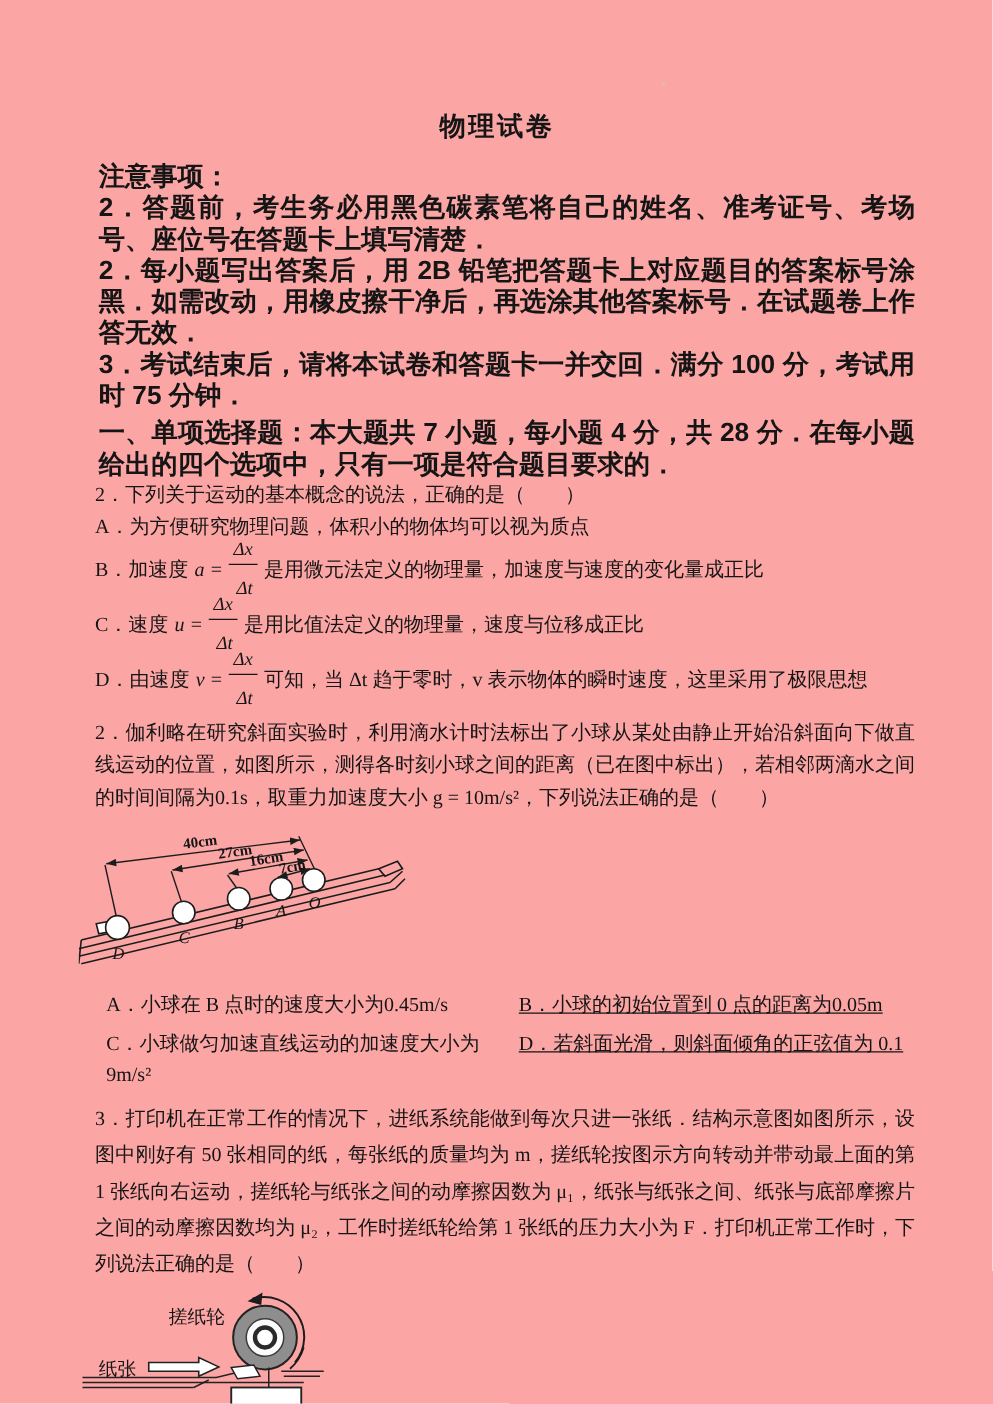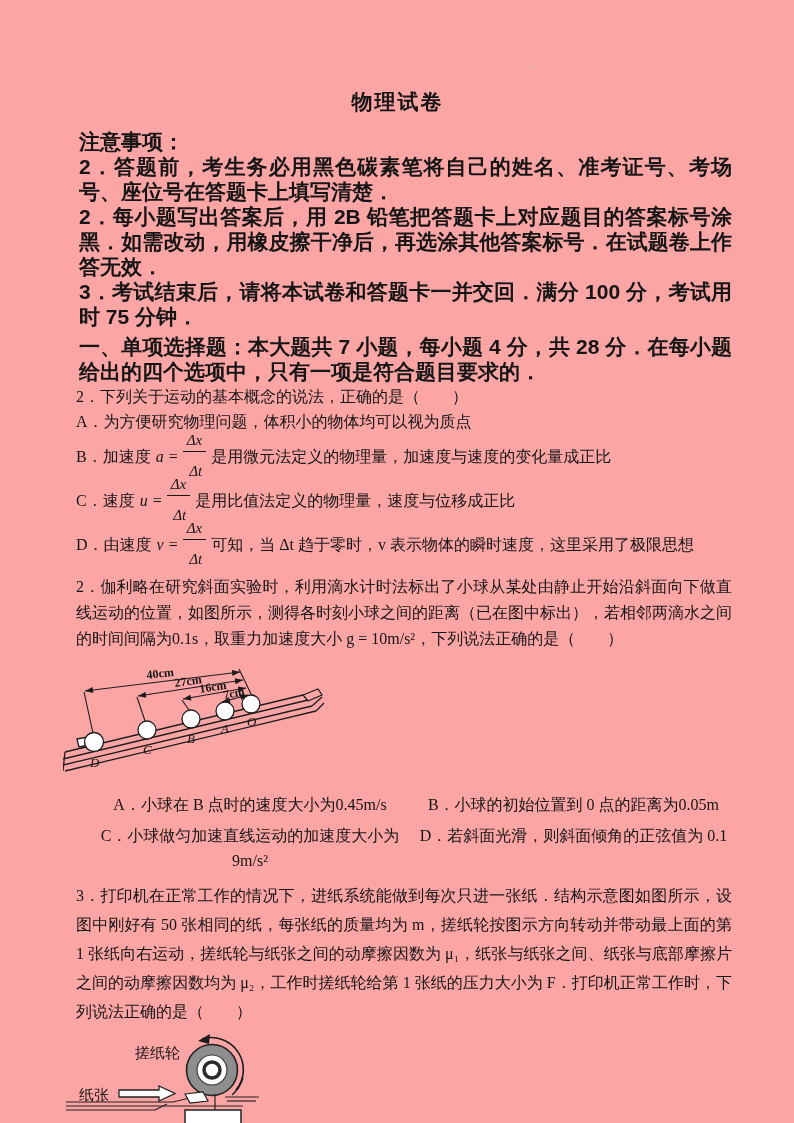--- a/index.html
+++ b/index.html
@@ -45,23 +45,23 @@
   }
   .v{font-style:italic;}
   .frac{
     display:inline-block;text-align:right;
     font-style:italic;line-height:1.15;font-size:15px;
   }
   .frac .num{display:block;padding:0 4px 1px 4px;}
   .frac .den{display:block;border-top:1.4px solid #151515;padding:11px 4px 0 4px;}
   .stem2{margin-top:8px;line-height:26px;}
   .fig1{margin:14px 0 0 0;height:112px;}
-  .optrow{display:flex;margin:0 0 6px 22px;line-height:25px;text-align:center;}
+  .optrow{display:flex;margin:0 0 6px 22px;line-height:25px;}
   .optrow .c1{width:330px;}
-  .optrow .c2{flex:1;}
+  .optrow .c2{flex:1;text-decoration:underline;}
   .optrows{margin-top:14px;}
   .stem3{margin-top:8px;line-height:29px;}
   .fig2{margin:4px 0 0 0;height:122px;}
   svg text{font-family:"Liberation Serif","DejaVu Serif",serif;}
   .dimlab{font-size:12px;font-weight:700;}
   .ptlab{font-size:13px;font-style:italic;}
   .cnlab{font-size:15px;}
   .speck{position:absolute;left:530px;top:66px;width:2px;height:2px;background:#c8c8c8;border-radius:50%;}
 </style>
 </head>

